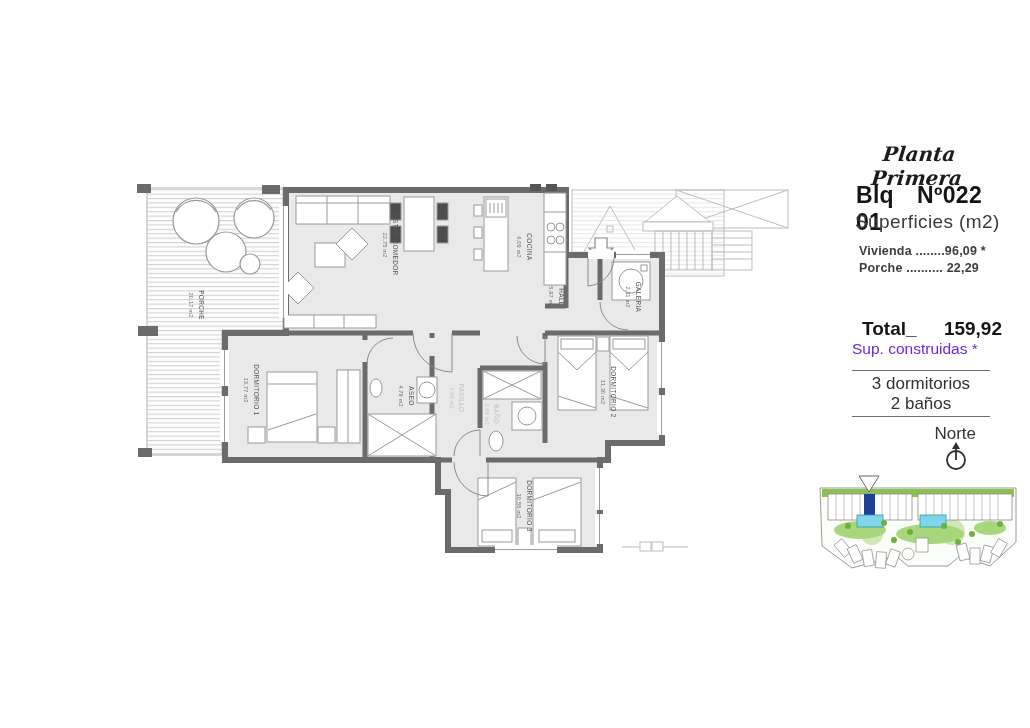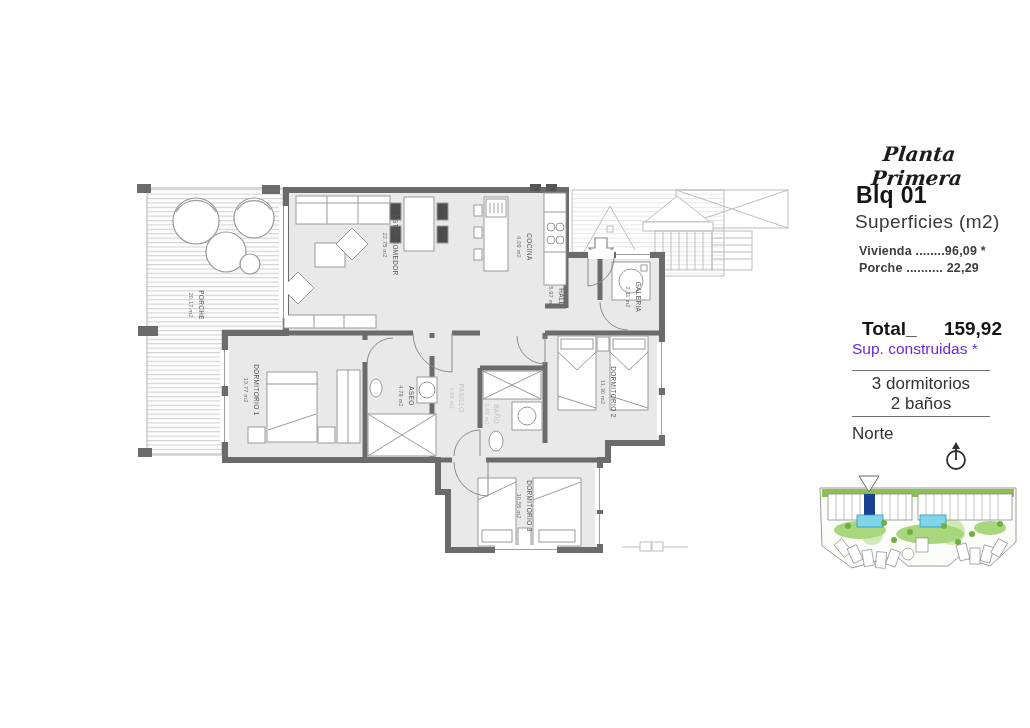--- a/index.html
+++ b/index.html
@@ -13,21 +13,21 @@
   .blq-row{left:856px;top:182px;width:126px;display:flex;justify-content:space-between;
            font-size:23px;font-weight:700;color:#151515;letter-spacing:.3px;}
   .superficies{left:855px;top:211px;font-size:19px;font-weight:400;color:#3a3a3a;letter-spacing:.4px;}
   .surface-lines{left:859px;top:243px;font-size:12.5px;color:#3d3d3d;line-height:17px;letter-spacing:.2px;font-weight:bold;}
   .total-row{left:862px;top:286px;width:140px;display:flex;justify-content:space-between;
              font-size:19px;font-weight:700;color:#141414;margin-top:32px;}
   .sup-constr{left:852px;top:340px;width:138px;font-size:15.5px;color:#6d28d9;}
   .rule{left:852px;width:138px;height:0;border-top:1.5px solid #6f6f6f;}
   .rule1{top:370px;} .rule2{top:416px;}
   .dorms{left:852px;top:374px;width:138px;text-align:center;font-size:17px;color:#333;line-height:20px;}
-  .norte{left:852px;top:424px;width:124px;text-align:left;font-size:17px;color:#333;}
+  .norte{left:852px;top:424px;width:124px;text-align:right;font-size:17px;color:#333;}
   svg text{font-family:"Liberation Sans",sans-serif;}
   .rlabel{fill:#555;font-size:6.4px;letter-spacing:.4px;}
   .rarea{fill:#6a6a6a;font-size:5.6px;letter-spacing:.2px;}
   .rlight{fill:#c3c3c3;}
 </style>
 </head>
 <body>
 
 <div class="stage">
 
@@ -263,20 +263,21 @@
       <text class="rarea" x="601" y="392" text-anchor="middle" transform="rotate(90 601 392)">11,30 m2</text>
       <text class="rlabel" x="527" y="506" text-anchor="middle" transform="rotate(90 527 506)">DORMITORIO 3</text>
       <text class="rarea" x="517" y="506" text-anchor="middle" transform="rotate(90 517 506)">10,55 m2</text>
     </g>
   </svg>
 
   <div class="abs plan-name">Planta Primera</div>
 
   <div class="abs blq-row">
     <span>Blq 01</span>
+    <span>Nº022</span>
   </div>
 
   <div class="abs superficies">Superficies (m2)</div>
 
   <div class="abs surface-lines">
     <div>Vivienda ........96,09 *</div>
     <div>Porche .......... 22,29</div>
   </div>
 
   <div class="abs total-row">

